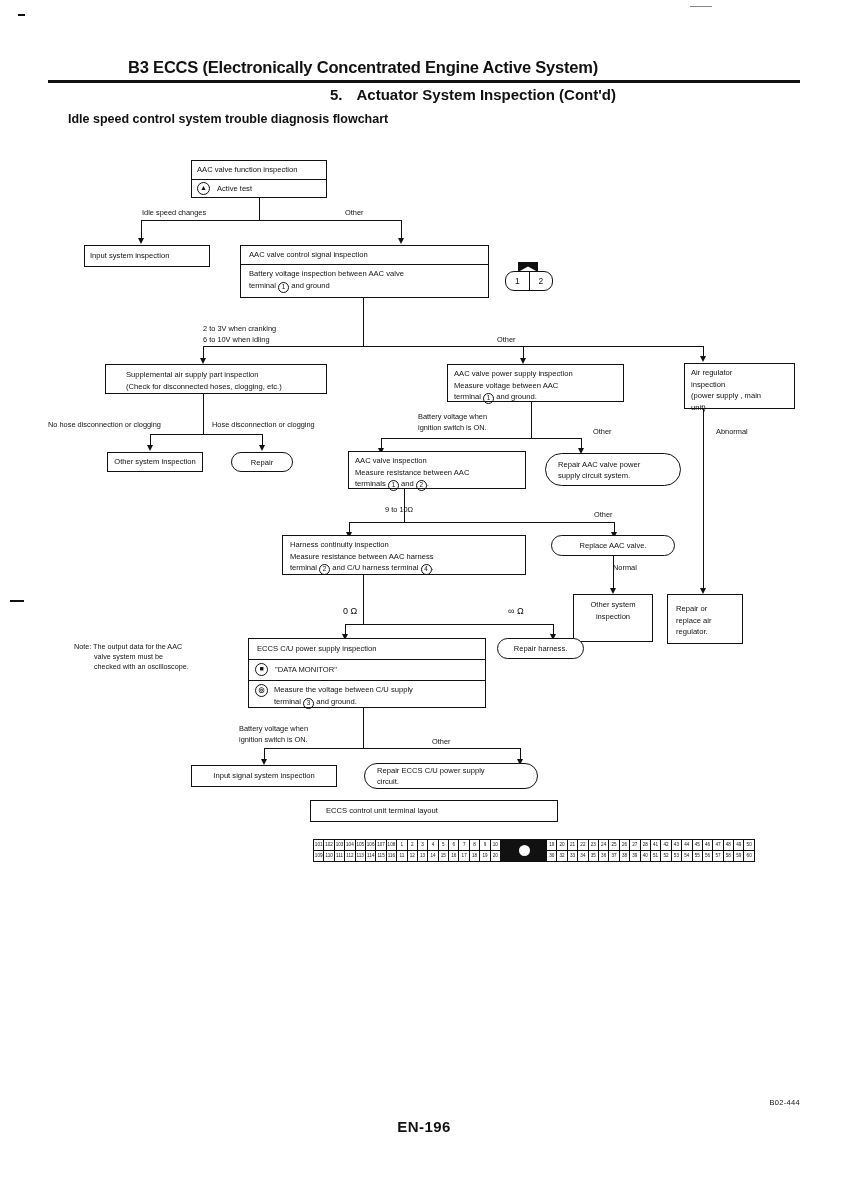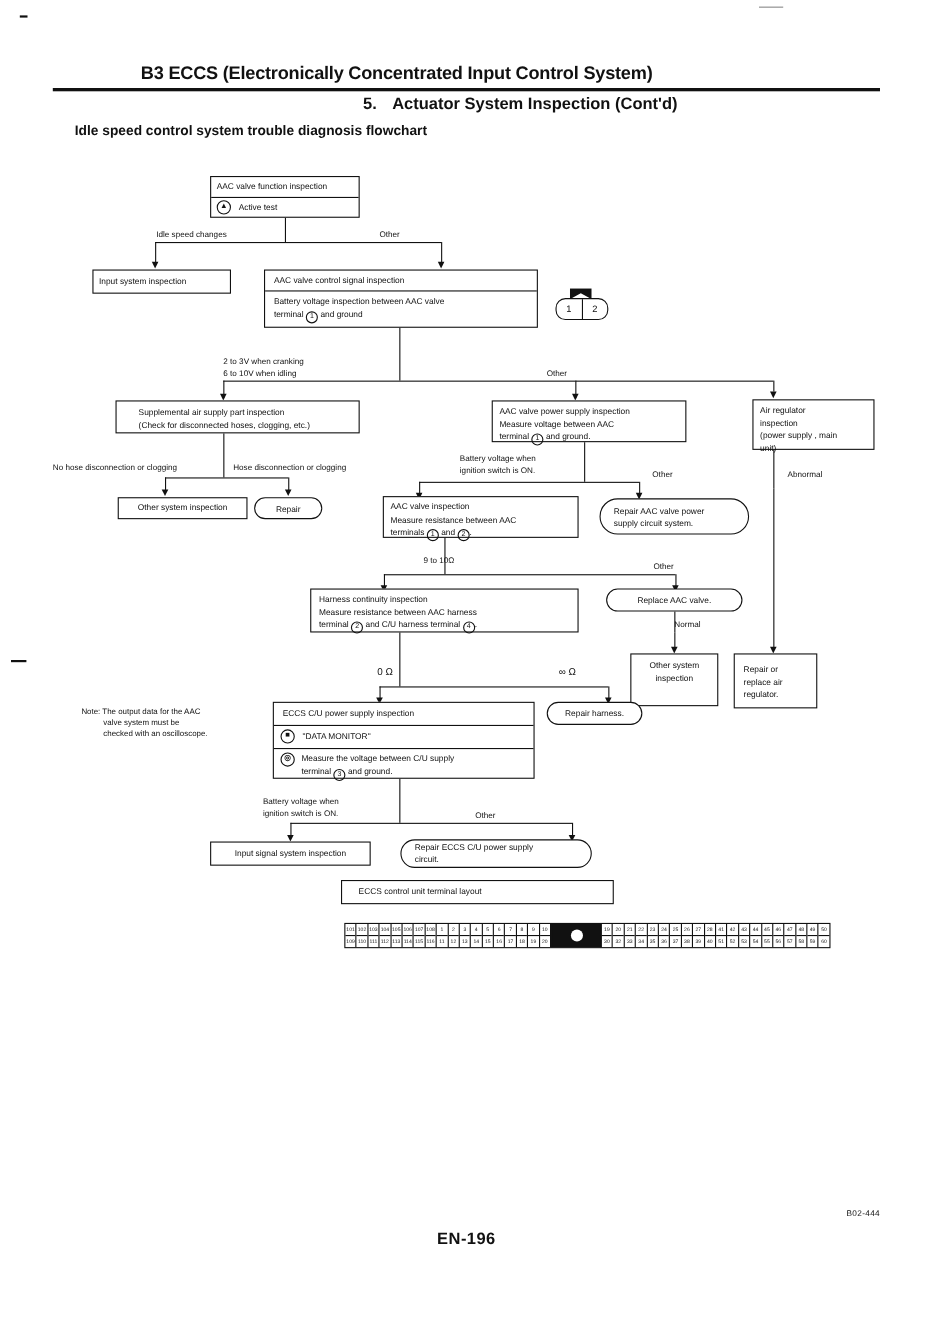--- a/index.html
+++ b/index.html
@@ -135,21 +135,21 @@
 </style>
 </head>
 <body>
 
 <div class="page">
 
   <div class="edge-mark" style="left:18px;top:14px;width:7px;height:2px;"></div>
   <div class="edge-mark" style="left:690px;top:6px;width:22px;height:1px;opacity:.5;"></div>
   <div class="edge-mark" style="left:10px;top:600px;width:14px;height:1.5px;"></div>
 
-  <div class="hdr-title">B3 ECCS (Electronically Concentrated Input Control System)</div>
+  <div class="hdr-title">B3 ECCS (Electronically Concentrated Engine Active System)</div>
   <div class="hdr-rule"></div>
   <div class="hdr-sub">
     <span class="num">5.</span><span>Actuator System Inspection (Cont'd)</span>
   </div>
   <div class="sec-title">Idle speed control system trouble diagnosis flowchart</div>
 
   <div class="box" style="left:191px;top:160px;width:136px;height:38px;padding:0;">
     <div style="height:18px;display:flex;align-items:center;padding:0 5px;font-size:7.6px;">AAC valve function inspection</div>
     <div class="row-div" style="top:18px;"></div>
     <div style="height:19px;display:flex;align-items:center;padding:0 5px;gap:7px;">
@@ -217,21 +217,21 @@
   <div class="ln-v" style="left:203px;top:394px;height:40px;"></div>
   <div class="ln-h" style="left:150px;top:434px;width:112px;"></div>
   <div class="ln-v" style="left:150px;top:434px;height:14px;"></div>
   <div class="arw" style="left:146.5px;top:445px;"></div>
   <div class="ln-v" style="left:262px;top:434px;height:14px;"></div>
   <div class="arw" style="left:258.5px;top:445px;"></div>
 
   <div class="lbl" style="left:48px;top:420px;">No hose disconnection or clogging</div>
   <div class="lbl" style="left:212px;top:420px;">Hose disconnection or clogging</div>
 
-  <div class="box center" style="left:107px;top:452px;width:118px;height:20px;justify-content:center;">
+  <div class="box center" style="left:107px;top:452px;width:96px;height:20px;justify-content:center;">
     <span>Other system inspection</span>
   </div>
   <div class="pill" style="left:231px;top:452px;width:62px;height:20px;">
     <span>Repair</span>
   </div>
 
   <div class="box" style="left:447px;top:364px;width:177px;height:38px;padding:3px 6px;">
     <div>AAC valve power supply inspection</div>
     <div>Measure voltage between AAC</div>
     <div>

